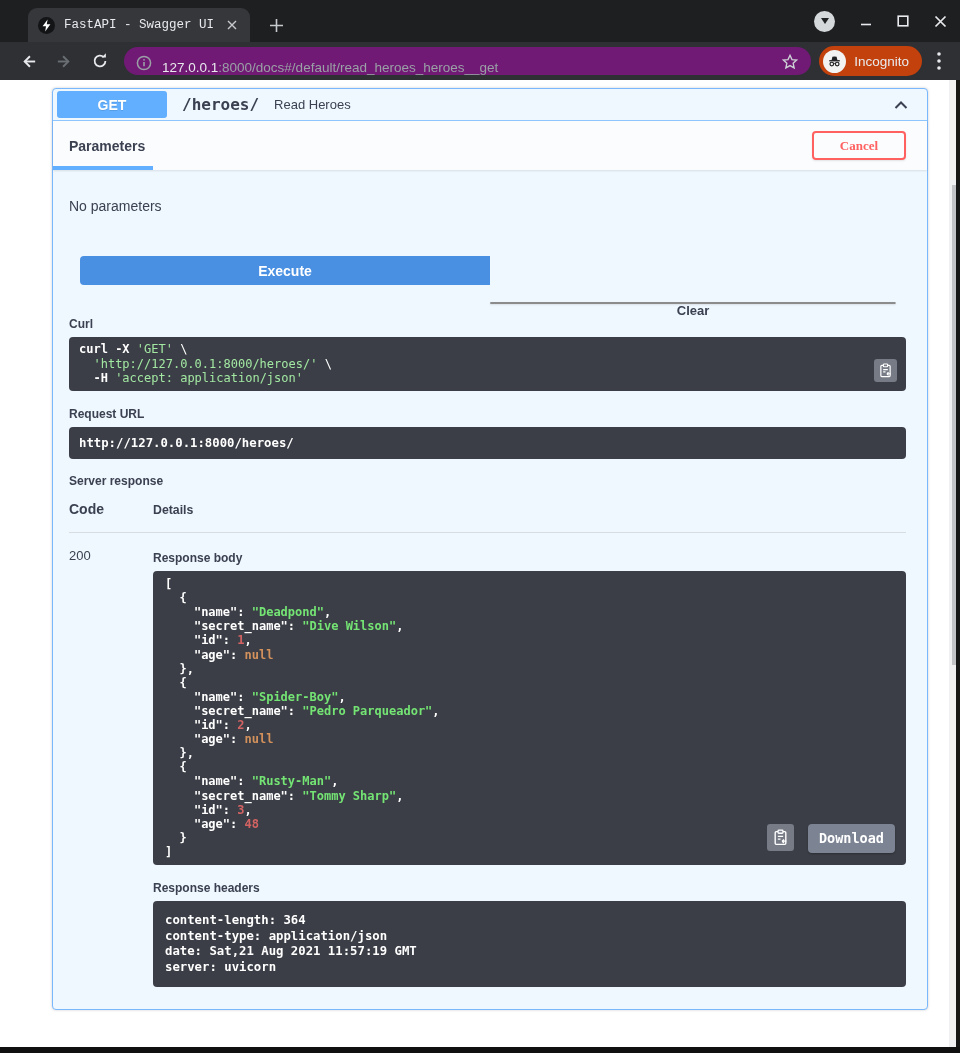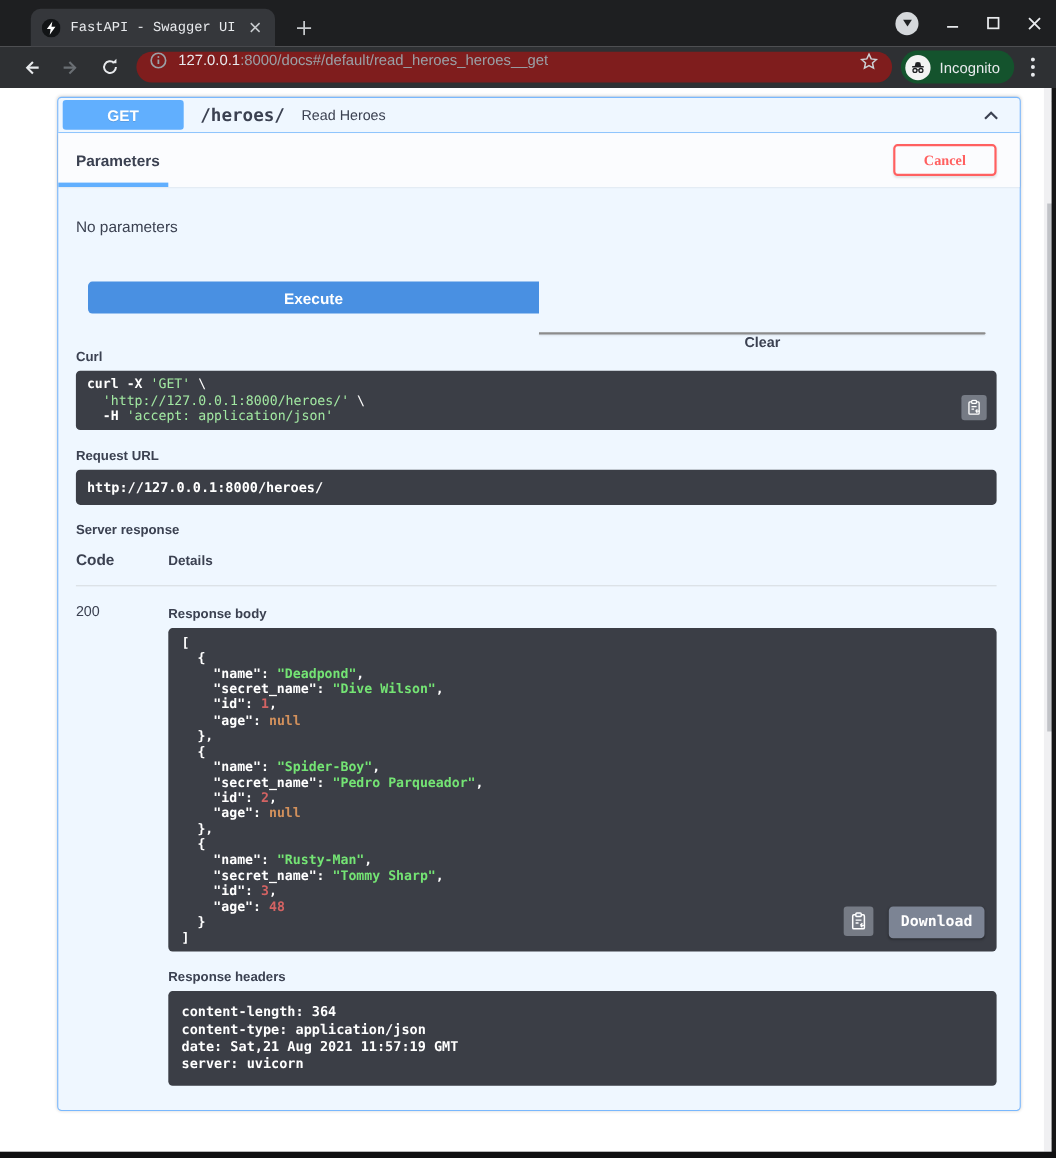--- a/index.html
+++ b/index.html
@@ -16,26 +16,26 @@
   .tab-close { width:17px; height:17px; display:flex; align-items:center; justify-content:center; border-radius:50%; }
   .newtab { position:absolute; left:264px; top:13px; width:24px; height:24px; display:flex; align-items:center; justify-content:center; border-radius:50%; }
   .win-controls { position:absolute; right:10px; top:10px; height:22px; display:flex; align-items:center; gap:17px; }
   .update-circle { width:21px; height:21px; border-radius:50%; background:#d5d8db; display:flex; align-items:center; justify-content:center; margin-right:4px; }
   .update-circle .tri { width:0; height:0; border-left:4.5px solid transparent; border-right:4.5px solid transparent; border-top:6px solid #1f2123; }
   .wbtn { width:20px; height:20px; display:flex; align-items:center; justify-content:center; }
 
   .toolbar { position:absolute; top:42px; left:0; width:960px; height:38px; background:#2e3033;
              display:flex; align-items:center; padding:0 10px; }
   .navbtn { width:24px; height:24px; display:flex; align-items:center; justify-content:center; margin:0 6px; }
-  .url-pill { flex:1; height:28px; margin:0 8px 0 6px; background:#7f1d1d; border-radius:14px;
-              display:flex; align-items:flex-start; padding:0 12px; min-width:0; }
+  .url-pill { flex:1; height:28px; margin:0 8px 0 6px; background:#701a75; border-radius:14px;
+              display:flex; align-items:flex-end; padding:0 12px; min-width:0; }
   .url-text { flex:1; font-size:13.5px; margin-left:10px; white-space:nowrap; overflow:hidden; }
   .url-host { color:#e8eaed; }
   .url-rest { color:#9aa0a6; }
-  .incognito-chip { height:30px; background:#14532d; border-radius:16px; display:flex; align-items:center;
+  .incognito-chip { height:30px; background:#c2410c; border-radius:16px; display:flex; align-items:center;
                     padding:0 13px 0 4px; margin-right:6px; }
   .incog-circle { width:23px; height:23px; background:#f3f3f3; border-radius:50%; display:flex; align-items:center; justify-content:center; }
   .incognito-label { color:#e8eaed; font-size:13.5px; margin-left:8px; }
   .menu-dots { width:22px; height:24px; display:flex; align-items:center; justify-content:center; }
 
   
   .page { position:absolute; top:80px; left:16px; width:956px; height:967px; background:#fff; overflow:hidden; }
   .right-strip { position:absolute; top:80px; right:0; width:4px; height:973px; background:#161617; }
   .bottom-strip { position:absolute; bottom:0; left:0; width:960px; height:6px; background:#101011; }
 

